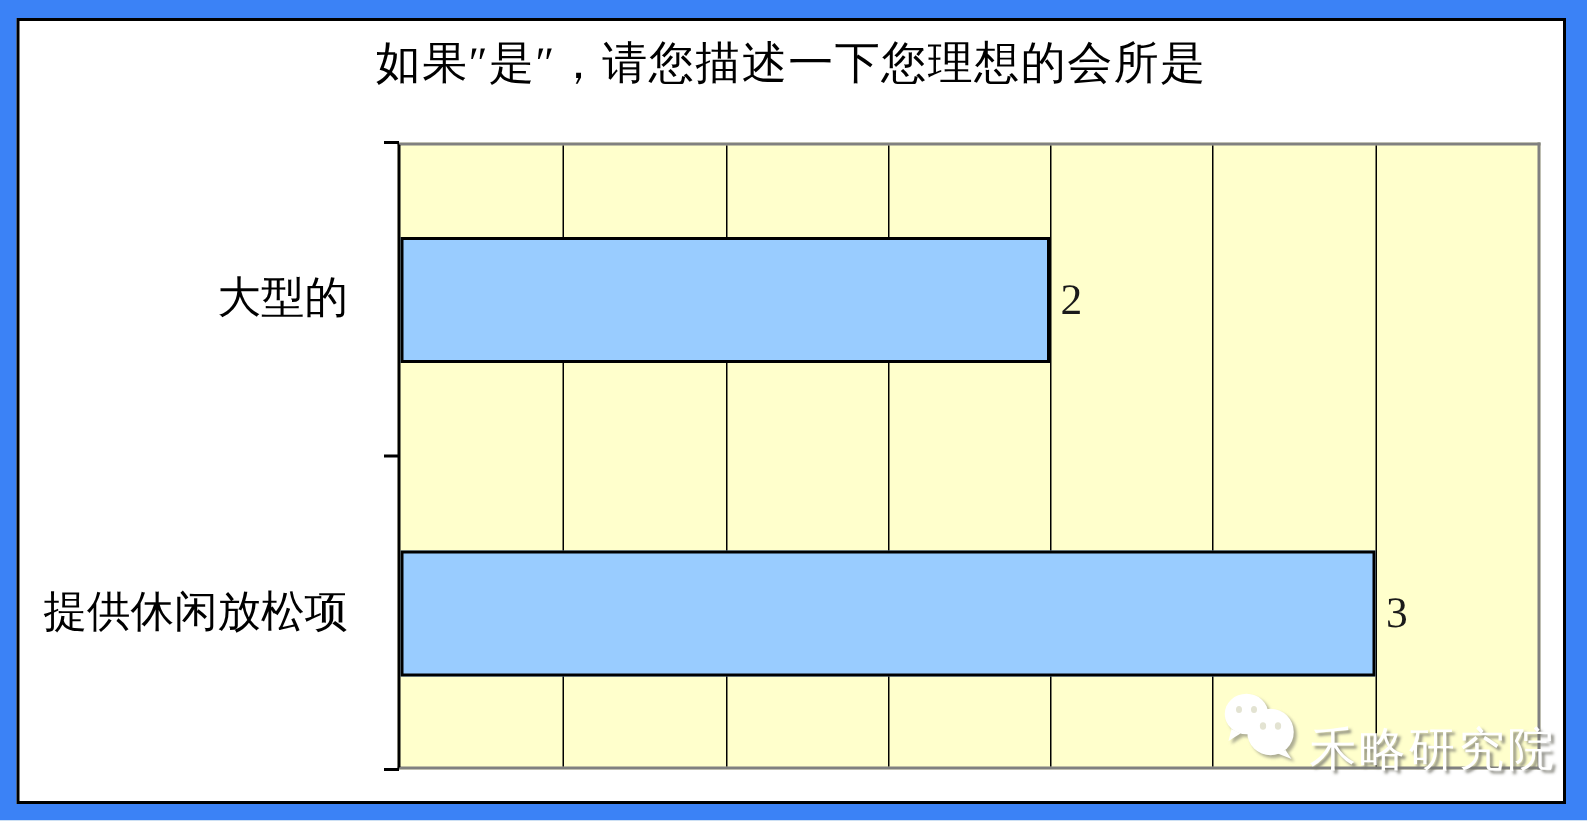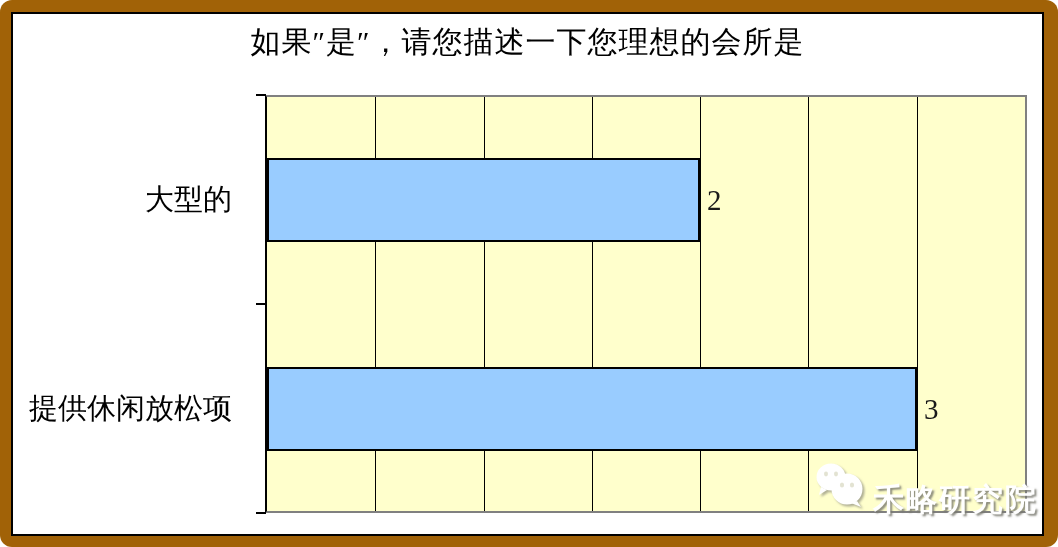--- a/index.html
+++ b/index.html
@@ -1,27 +1,27 @@
 <!DOCTYPE html>
 <html><head>
 <meta charset="utf-8">
 <style>
   html,body{margin:0;padding:0;background:#fff;}
   body{font-family:"Liberation Serif","DejaVu Serif",serif;}
-  #page{position:relative;width:1058px;height:547px;background:#a16207;overflow:hidden;border-radius:12px;}
+  #page{position:relative;width:1058px;height:547px;background:#3b82f6;overflow:hidden;}
   #frame{position:absolute;left:11px;top:12px;width:1033px;height:524px;border:2px solid #000;box-sizing:border-box;background:#fff;}
   #chart-title{position:absolute;left:11px;top:22px;width:1033px;text-align:center;font-size:30px;color:#000;letter-spacing:1px;}
   #plot{position:absolute;left:265px;top:95px;width:762px;height:418px;background:#FFFFCC;border:2px solid #808080;border-left:2px solid #000;box-sizing:border-box;}
   .gridline{position:absolute;top:0;bottom:0;width:1px;background:#000;}
   .bar{position:absolute;height:84px;background:#99CCFF;border:2px solid #000;box-sizing:border-box;}
   .value-label{position:absolute;height:84px;line-height:84px;font-size:29px;color:#1a1a1a;}
   .category-label{position:absolute;left:2px;width:230px;text-align:right;font-size:29px;color:#000;}
   .axis-tick{position:absolute;width:10px;height:2px;background:#000;}
   #watermark{position:absolute;right:20px;bottom:26px;display:flex;align-items:center;gap:6px;z-index:5;}
-  #watermark-text{font-size:31px;font-weight:bold;color:#ffffff;letter-spacing:2px;
+  #watermark-text{font-size:31px;font-weight:normal;color:#ffffff;letter-spacing:2px;
      text-shadow:2px 2px 2px rgba(120,120,110,0.85);margin-top:29px;}
   #watermark-logo{filter:drop-shadow(2px 2px 1px rgba(120,120,110,0.6));}
 </style>
 </head>
 <body>
 
 <div id="page">
   <div id="frame"></div>
 
   <div id="chart-title">如果″是″，请您描述一下您理想的会所是</div>

